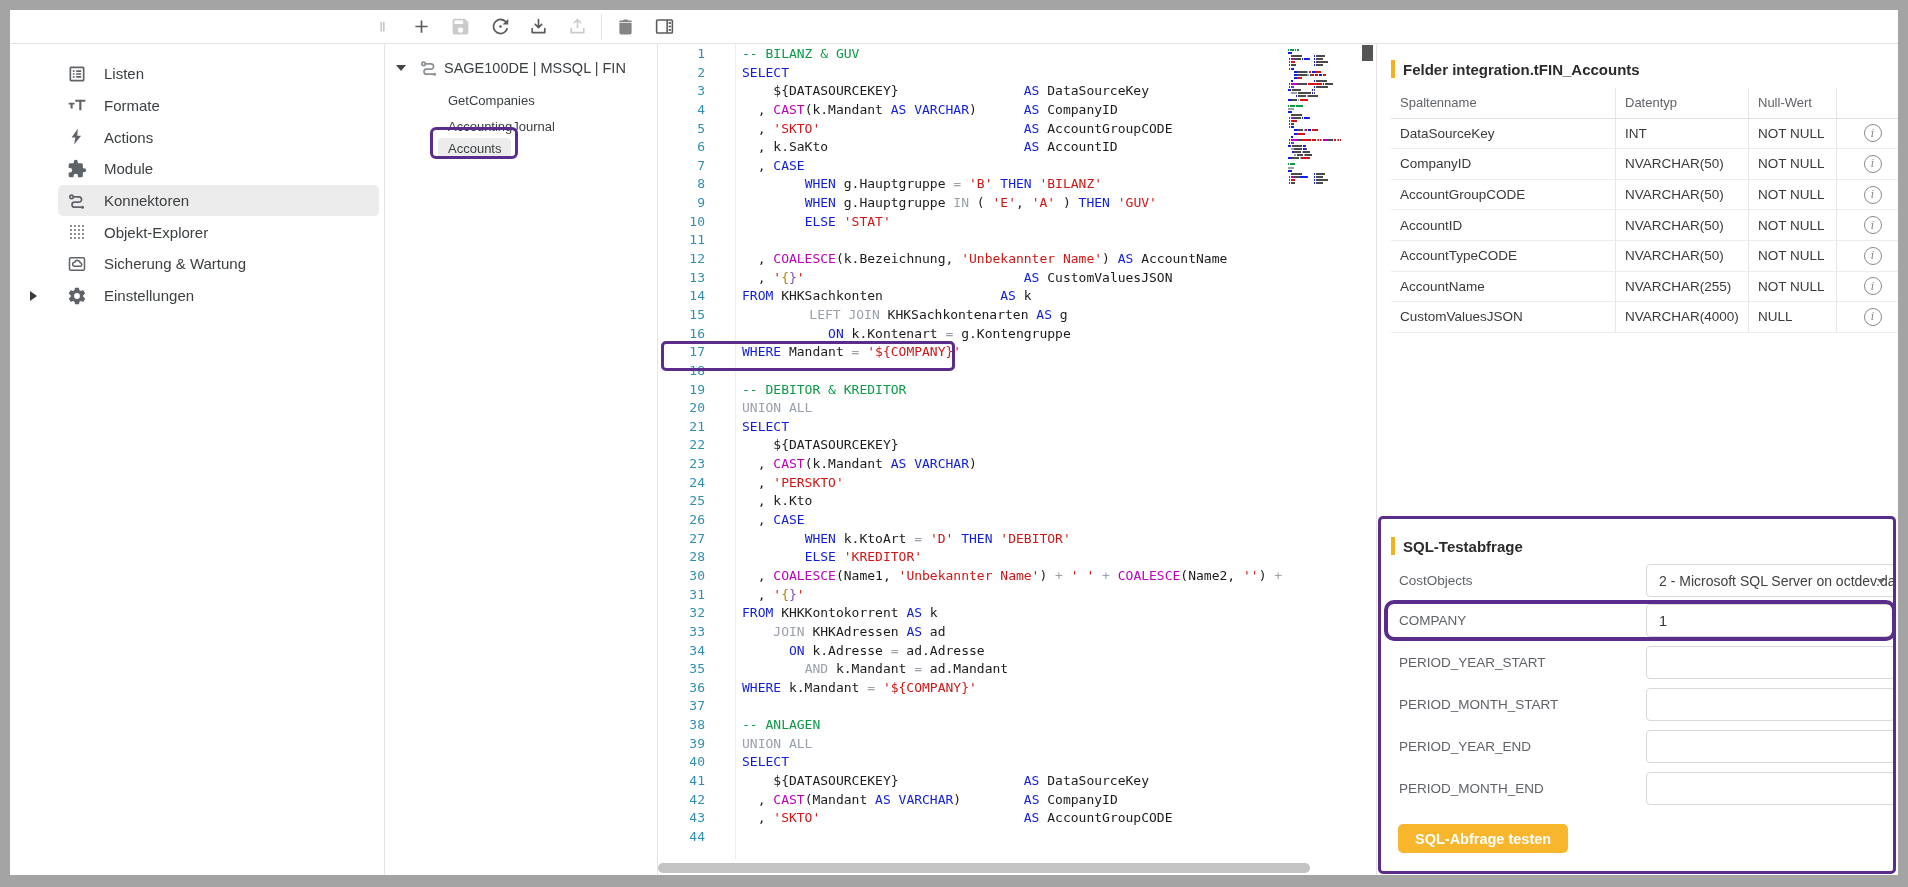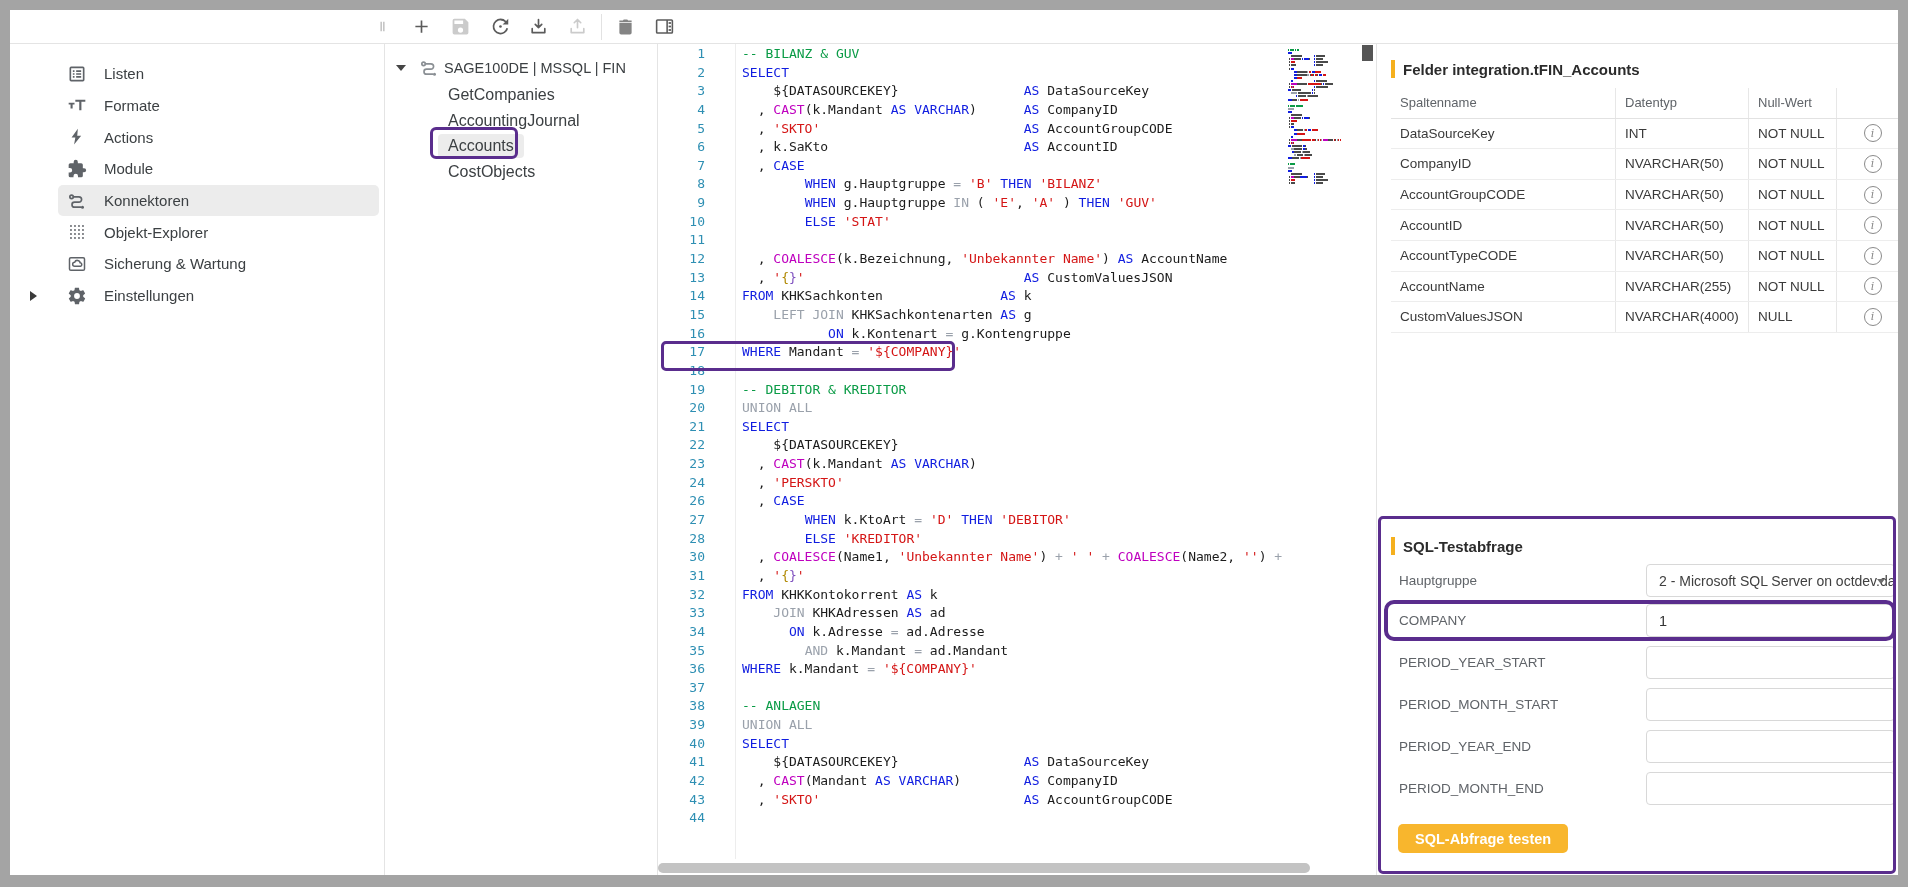--- a/index.html
+++ b/index.html
@@ -24,21 +24,21 @@
   .side-item .ic svg{width:20px;height:20px;}
   .side-label{margin-left:17px;font-size:15px;color:#3c4043;white-space:nowrap;}
   .side-exp{position:absolute;left:-28px;width:0;height:0;border-left:7px solid #3a3a3a;border-top:5px solid transparent;border-bottom:5px solid transparent;}
 
   .tree{position:absolute;left:375px;top:0;width:273px;height:100%;border-right:1px solid #e4e4e4;box-sizing:border-box;padding-top:10px;}
   .tree-root{height:28px;display:flex;align-items:center;padding-left:11px;cursor:pointer;}
   .tree-caret{width:0;height:0;border-top:6px solid #454545;border-left:5px solid transparent;border-right:5px solid transparent;flex:none;}
   .tree-root .ic{width:20px;height:20px;margin-left:13px;color:#8a8f94;flex:none;display:flex;}
   .tree-root .ic svg{width:20px;height:20px;}
   .tree-root-label{margin-left:5px;font-size:14.5px;color:#3c4043;white-space:nowrap;}
-  .tree-child{height:25.8px;display:flex;align-items:center;padding-left:63px;font-size:16px;color:#3c4043;cursor:pointer;}
+  .tree-child{height:25.8px;display:flex;align-items:flex-end;padding-left:63px;font-size:13px;color:#3c4043;cursor:pointer;}
   .tree-child .sel-bg{background:#ececec;border-radius:4px;padding:3px 10px;margin-left:-10px;}
 
   
   .editor{position:absolute;left:648px;top:0;width:718px;height:100%;background:#fff;overflow:hidden;}
   .code{position:absolute;left:0;top:1px;width:630px;overflow:hidden;}
   .code-line{display:flex;font-family:"DejaVu Sans Mono",monospace;font-size:13px;line-height:18.64px;white-space:pre;}
   .ln{width:47px;text-align:right;color:#2e8fb3;flex:none;}
   .lt{margin-left:37px;flex:none;}
   .guide{position:absolute;left:77px;top:0;bottom:16px;width:1px;background:#ededed;}
   .minimap{position:absolute;left:630px;top:5px;width:58px;}
@@ -244,23 +244,20 @@
       </div>
       <div id="tree-children">
           <div class="tree-child">
             <span>GetCompanies</span>
           </div>
           <div class="tree-child">
             <span>AccountingJournal</span>
           </div>
           <div class="tree-child">
             <span class="sel-bg">Accounts</span>
-          </div>
-          <div class="tree-child">
-            <span>CostObjects</span>
           </div>
         </div>
     </div>
 
     <div class="editor">
       <div class="guide"></div>
       <div class="code" id="code">
           <div class="code-line"><span class="ln">1</span><span class="lt"><span style="color: rgb(10, 155, 70);">-- BILANZ &amp; GUV</span></span></div>
           <div class="code-line"><span class="ln">2</span><span class="lt"><span style="color: rgb(16, 29, 224);">SELECT</span></span></div>
           <div class="code-line"><span class="ln">3</span><span class="lt"><span style="color: rgb(27, 27, 27);">    ${DATASOURCEKEY}                </span><span style="color: rgb(16, 29, 224);">AS</span><span style="color: rgb(27, 27, 27);"> DataSourceKey</span></span></div>
@@ -268,30 +265,31 @@
           <div class="code-line"><span class="ln">5</span><span class="lt"><span style="color: rgb(27, 27, 27);">  , </span><span style="color: rgb(212, 21, 21);">'SKTO'</span><span style="color: rgb(27, 27, 27);">                          </span><span style="color: rgb(16, 29, 224);">AS</span><span style="color: rgb(27, 27, 27);"> AccountGroupCODE</span></span></div>
           <div class="code-line"><span class="ln">6</span><span class="lt"><span style="color: rgb(27, 27, 27);">  , k.SaKto                         </span><span style="color: rgb(16, 29, 224);">AS</span><span style="color: rgb(27, 27, 27);"> AccountID</span></span></div>
           <div class="code-line"><span class="ln">7</span><span class="lt"><span style="color: rgb(27, 27, 27);">  , </span><span style="color: rgb(16, 29, 224);">CASE</span></span></div>
           <div class="code-line"><span class="ln">8</span><span class="lt"><span style="color: rgb(27, 27, 27);">        </span><span style="color: rgb(16, 29, 224);">WHEN</span><span style="color: rgb(27, 27, 27);"> g.Hauptgruppe </span><span style="color: rgb(154, 161, 171);">=</span><span style="color: rgb(27, 27, 27);"> </span><span style="color: rgb(212, 21, 21);">'B'</span><span style="color: rgb(27, 27, 27);"> </span><span style="color: rgb(16, 29, 224);">THEN</span><span style="color: rgb(27, 27, 27);"> </span><span style="color: rgb(212, 21, 21);">'BILANZ'</span></span></div>
           <div class="code-line"><span class="ln">9</span><span class="lt"><span style="color: rgb(27, 27, 27);">        </span><span style="color: rgb(16, 29, 224);">WHEN</span><span style="color: rgb(27, 27, 27);"> g.Hauptgruppe </span><span style="color: rgb(154, 161, 171);">IN</span><span style="color: rgb(27, 27, 27);"> ( </span><span style="color: rgb(212, 21, 21);">'E'</span><span style="color: rgb(27, 27, 27);">, </span><span style="color: rgb(212, 21, 21);">'A'</span><span style="color: rgb(27, 27, 27);"> ) </span><span style="color: rgb(16, 29, 224);">THEN</span><span style="color: rgb(27, 27, 27);"> </span><span style="color: rgb(212, 21, 21);">'GUV'</span></span></div>
           <div class="code-line"><span class="ln">10</span><span class="lt"><span style="color: rgb(27, 27, 27);">        </span><span style="color: rgb(16, 29, 224);">ELSE</span><span style="color: rgb(27, 27, 27);"> </span><span style="color: rgb(212, 21, 21);">'STAT'</span></span></div>
           <div class="code-line"><span class="ln">11</span></div>
           <div class="code-line"><span class="ln">12</span><span class="lt"><span style="color: rgb(27, 27, 27);">  , </span><span style="color: rgb(191, 0, 191);">COALESCE</span><span style="color: rgb(27, 27, 27);">(k.Bezeichnung, </span><span style="color: rgb(212, 21, 21);">'Unbekannter Name'</span><span style="color: rgb(27, 27, 27);">) </span><span style="color: rgb(16, 29, 224);">AS</span><span style="color: rgb(27, 27, 27);"> AccountName</span></span></div>
           <div class="code-line"><span class="ln">13</span><span class="lt"><span style="color: rgb(27, 27, 27);">  , </span><span style="color: rgb(212, 21, 21);">'</span><span style="color: rgb(176, 136, 0);">{</span><span style="color: rgb(124, 77, 190);">}</span><span style="color: rgb(212, 21, 21);">'</span><span style="color: rgb(27, 27, 27);">                            </span><span style="color: rgb(16, 29, 224);">AS</span><span style="color: rgb(27, 27, 27);"> CustomValuesJSON</span></span></div>
           <div class="code-line"><span class="ln">14</span><span class="lt"><span style="color: rgb(16, 29, 224);">FROM</span><span style="color: rgb(27, 27, 27);"> KHKSachkonten               </span><span style="color: rgb(16, 29, 224);">AS</span><span style="color: rgb(27, 27, 27);"> k</span></span></div>
-          <div class="code-line"><span class="ln">15</span><span class="lt"><span style="color: rgb(27, 27, 27);">    </span><span style="color: rgb(154, 161, 171);">LEFT JOIN</span><span style="color: rgb(27, 27, 27);"> KHKSachkontenarten </span><span style="color: rgb(16, 29, 224);">AS</span><span style="color: rgb(27, 27, 27);"> g</span></span></div>
+          <div class="code-line"><span class="ln">15</span><span class="lt"><span style="color: rgb(27, 27, 27);">    </span><span style="color: rgb(154, 161, 171); margin-left: 36px;">LEFT JOIN</span><span style="color: rgb(27, 27, 27);"> KHKSachkontenarten </span><span style="color: rgb(16, 29, 224);">AS</span><span style="color: rgb(27, 27, 27);"> g</span></span></div>
           <div class="code-line"><span class="ln">16</span><span class="lt"><span style="color: rgb(27, 27, 27);">           </span><span style="color: rgb(16, 29, 224);">ON</span><span style="color: rgb(27, 27, 27);"> k.Kontenart </span><span style="color: rgb(154, 161, 171);">=</span><span style="color: rgb(27, 27, 27);"> g.Kontengruppe</span></span></div>
           <div class="code-line"><span class="ln">17</span><span class="lt"><span style="color: rgb(16, 29, 224);">WHERE</span><span style="color: rgb(27, 27, 27);"> Mandant </span><span style="color: rgb(154, 161, 171);">=</span><span style="color: rgb(27, 27, 27);"> </span><span style="color: rgb(212, 21, 21);">'${COMPANY}'</span></span></div>
           <div class="code-line"><span class="ln">18</span><span class="lt"></span></div>
           <div class="code-line"><span class="ln">19</span><span class="lt"><span style="color: rgb(10, 155, 70);">-- DEBITOR &amp; KREDITOR</span></span></div>
           <div class="code-line"><span class="ln">20</span><span class="lt"><span style="color: rgb(154, 161, 171);">UNION ALL</span></span></div>
           <div class="code-line"><span class="ln">21</span><span class="lt"><span style="color: rgb(16, 29, 224);">SELECT</span></span></div>
           <div class="code-line"><span class="ln">22</span><span class="lt"><span style="color: rgb(27, 27, 27);">    ${DATASOURCEKEY}</span></span></div>
           <div class="code-line"><span class="ln">23</span><span class="lt"><span style="color: rgb(27, 27, 27);">  , </span><span style="color: rgb(191, 0, 191);">CAST</span><span style="color: rgb(27, 27, 27);">(k.Mandant </span><span style="color: rgb(16, 29, 224);">AS</span><span style="color: rgb(27, 27, 27);"> </span><span style="color: rgb(16, 29, 224);">VARCHAR</span><span style="color: rgb(27, 27, 27);">)</span></span></div>
           <div class="code-line"><span class="ln">24</span><span class="lt"><span style="color: rgb(27, 27, 27);">  , </span><span style="color: rgb(212, 21, 21);">'PERSKTO'</span></span></div>
+          <div class="code-line"><span class="ln">25</span><span class="lt"><span style="color: rgb(27, 27, 27);">  , k.Kto</span></span></div>
           <div class="code-line"><span class="ln">26</span><span class="lt"><span style="color: rgb(27, 27, 27);">  , </span><span style="color: rgb(16, 29, 224);">CASE</span></span></div>
           <div class="code-line"><span class="ln">27</span><span class="lt"><span style="color: rgb(27, 27, 27);">        </span><span style="color: rgb(16, 29, 224);">WHEN</span><span style="color: rgb(27, 27, 27);"> k.KtoArt </span><span style="color: rgb(154, 161, 171);">=</span><span style="color: rgb(27, 27, 27);"> </span><span style="color: rgb(212, 21, 21);">'D'</span><span style="color: rgb(27, 27, 27);"> </span><span style="color: rgb(16, 29, 224);">THEN</span><span style="color: rgb(27, 27, 27);"> </span><span style="color: rgb(212, 21, 21);">'DEBITOR'</span></span></div>
           <div class="code-line"><span class="ln">28</span><span class="lt"><span style="color: rgb(27, 27, 27);">        </span><span style="color: rgb(16, 29, 224);">ELSE</span><span style="color: rgb(27, 27, 27);"> </span><span style="color: rgb(212, 21, 21);">'KREDITOR'</span></span></div>
           <div class="code-line"><span class="ln">30</span><span class="lt"><span style="color: rgb(27, 27, 27);">  , </span><span style="color: rgb(191, 0, 191);">COALESCE</span><span style="color: rgb(27, 27, 27);">(Name1, </span><span style="color: rgb(212, 21, 21);">'Unbekannter Name'</span><span style="color: rgb(27, 27, 27);">) </span><span style="color: rgb(154, 161, 171);">+</span><span style="color: rgb(27, 27, 27);"> </span><span style="color: rgb(212, 21, 21);">' '</span><span style="color: rgb(27, 27, 27);"> </span><span style="color: rgb(154, 161, 171);">+</span><span style="color: rgb(27, 27, 27);"> </span><span style="color: rgb(191, 0, 191);">COALESCE</span><span style="color: rgb(27, 27, 27);">(Name2, </span><span style="color: rgb(212, 21, 21);">''</span><span style="color: rgb(27, 27, 27);">) </span><span style="color: rgb(154, 161, 171);">+</span><span style="color: rgb(27, 27, 27);"> </span></span></div>
           <div class="code-line"><span class="ln">31</span><span class="lt"><span style="color: rgb(27, 27, 27);">  , </span><span style="color: rgb(212, 21, 21);">'</span><span style="color: rgb(176, 136, 0);">{</span><span style="color: rgb(124, 77, 190);">}</span><span style="color: rgb(212, 21, 21);">'</span></span></div>
           <div class="code-line"><span class="ln">32</span><span class="lt"><span style="color: rgb(16, 29, 224);">FROM</span><span style="color: rgb(27, 27, 27);"> KHKKontokorrent </span><span style="color: rgb(16, 29, 224);">AS</span><span style="color: rgb(27, 27, 27);"> k</span></span></div>
           <div class="code-line"><span class="ln">33</span><span class="lt"><span style="color: rgb(27, 27, 27);">    </span><span style="color: rgb(154, 161, 171);">JOIN</span><span style="color: rgb(27, 27, 27);"> KHKAdressen </span><span style="color: rgb(16, 29, 224);">AS</span><span style="color: rgb(27, 27, 27);"> ad</span></span></div>
           <div class="code-line"><span class="ln">34</span><span class="lt"><span style="color: rgb(27, 27, 27);">      </span><span style="color: rgb(16, 29, 224);">ON</span><span style="color: rgb(27, 27, 27);"> k.Adresse </span><span style="color: rgb(154, 161, 171);">=</span><span style="color: rgb(27, 27, 27);"> ad.Adresse</span></span></div>
           <div class="code-line"><span class="ln">35</span><span class="lt"><span style="color: rgb(27, 27, 27);">        </span><span style="color: rgb(154, 161, 171); margin-top: 24px;">AND</span><span style="color: rgb(27, 27, 27);"> k.Mandant </span><span style="color: rgb(154, 161, 171);">=</span><span style="color: rgb(27, 27, 27);"> ad.Mandant</span></span></div>
           <div class="code-line"><span class="ln">36</span><span class="lt"><span style="color: rgb(16, 29, 224);">WHERE</span><span style="color: rgb(27, 27, 27);"> k.Mandant </span><span style="color: rgb(154, 161, 171);">=</span><span style="color: rgb(27, 27, 27);"> </span><span style="color: rgb(212, 21, 21);">'${COMPANY}'</span></span></div>
@@ -427,21 +425,21 @@
             </div>
           </div>
         </div>
 
       <div class="sec-title" style="top:492px;">
         <span class="sec-bar"></span>
         <span class="sec-text">SQL-Testabfrage</span>
       </div>
       <div id="tfields">
           <div class="frow" style="top: 520px;">
-            <span class="f-label">Hauptgruppe</span>
+            <span class="f-label">CostObjects</span>
             <div class="f-ctrl">
               <div class="sel-box">
                 <span>2 - Microsoft SQL Server on octdev.databa…</span>
                 <span class="sel-caret"></span>
               </div>
             </div>
           </div>
           <div class="frow" style="top: 560px;">
             <span class="f-label">COMPANY</span>
             <div class="f-ctrl"><input class="f-input" type="text" value="1" style=""></div>

